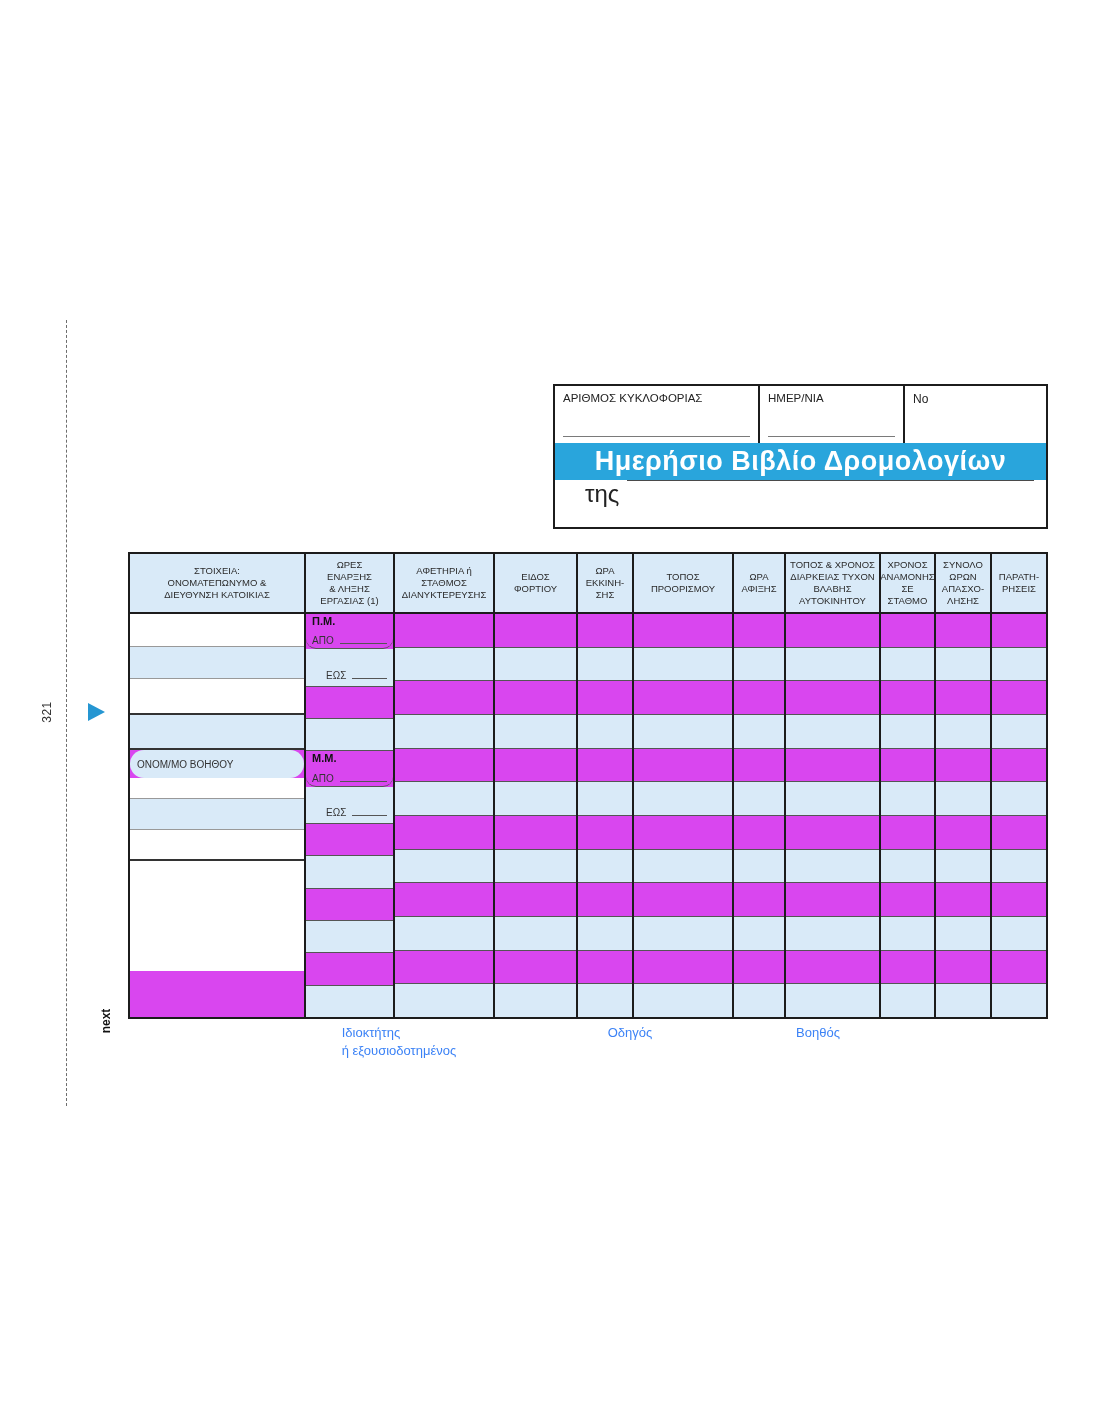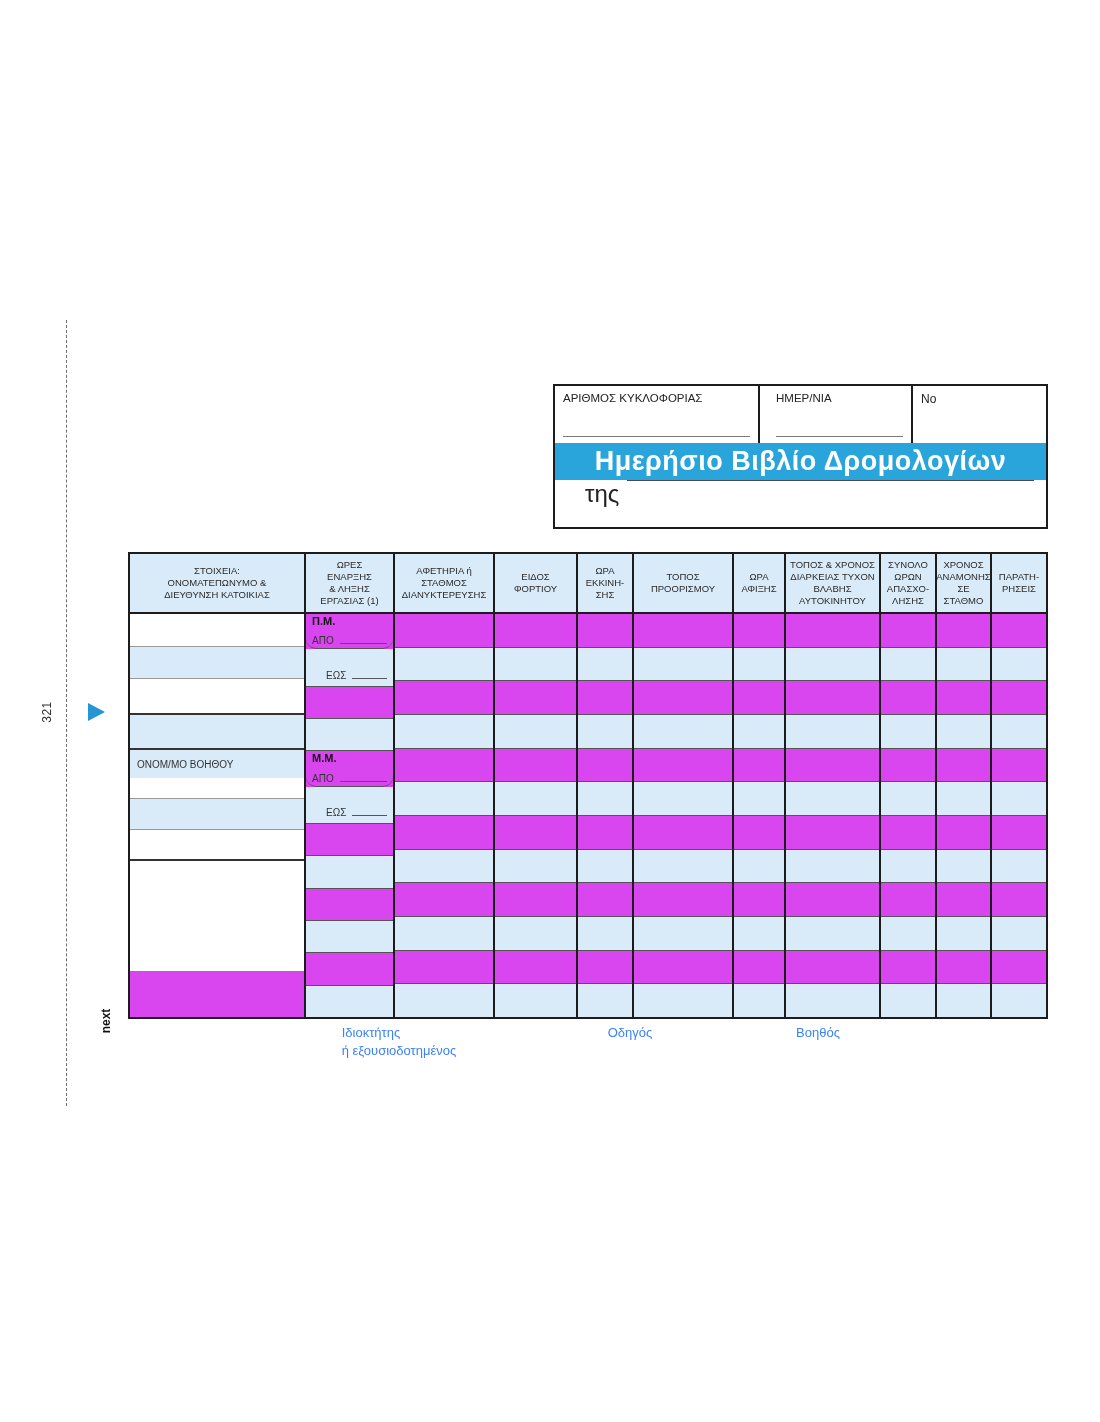--- a/index.html
+++ b/index.html
@@ -15,21 +15,21 @@
   .brand-next {left:106px; top:1021px; font-size:12px; font-weight:bold; color:#111;}
   .arrow {position:absolute; left:88px; top:703px; width:0; height:0;
     border-top:9px solid transparent; border-bottom:9px solid transparent; border-left:17px solid #2596d2;}
 
   
   .headbox {position:absolute; left:553px; top:384px; width:495px; border:2px solid #1c1c1c; background:#fff;}
   .hb-row {display:flex; height:57px;}
   .hb-cell {border-right:2px solid #1c1c1c; padding:6px 8px 6px 8px; font-size:11.5px; color:#222;
     display:flex; flex-direction:column;}
   .hb-cell.f0 {width:205px;}
-  .hb-cell.f1 {width:145px;margin-left:8px;}
+  .hb-cell.f1 {width:145px;}
   .hb-cell.f2 {flex:1; border-right:none; font-size:12px;}
   .wline {margin-top:auto; border-bottom:1px solid #7a7a7a;}
   .banner {height:37px; display:flex; align-items:center; justify-content:center;
     background:#29a5dc; color:#ffffff; font-weight:bold; font-size:27px; letter-spacing:0.5px;}
   .hb-date {height:47px; display:flex; align-items:flex-start; padding:0 10px 8px 30px; font-size:24px; color:#222;}
   .hb-date .wline2 {flex:1; border-bottom:1px solid #4a4a4a; margin:0 2px 5px 8px;}
 
   
   .rtable {position:absolute; left:128px; top:552px; width:920px; border:2px solid #1c1c1c; display:flex; background:#d946ef;}
   .col {border-right:2px solid #1c1c1c; display:flex; flex-direction:column;}
@@ -44,21 +44,21 @@
   .tbody .cell:nth-child(even) {background:#d9eaf8;}
   .tbody .cell:last-child {border-bottom:none;}
 
   
   .band {flex:none; font-size:10px; color:#333;}
   .b1 {height:33px; background:#fff; border-bottom:1px solid #999;}
   .b2 {height:32px; background:#d9eaf8; border-bottom:1px solid #999;}
   .b3 {height:36px; background:#fff; border-bottom:2px solid #333;}
   .b4 {height:35px; background:#d9eaf8; border-bottom:2px solid #333;}
   .b5 {height:46px; background:#fff; display:flex; flex-direction:column; justify-content:flex-end; padding:0 8px 5px 7px;}
-  .b6 {height:28px; background:#d9eaf8; display:flex; align-items:center; padding-left:7px;}
+  .b6 {height:28px; background:#d9eaf8; display:flex; align-items:center; padding-left:7px;border-radius:14px;}
   .b7 {height:21px; background:#fff; border-bottom:1px solid #999;}
   .b8 {height:31px; background:#d9eaf8; border-bottom:1px solid #999;}
   .b9 {height:31px; background:#fff; border-bottom:2px solid #333;}
   .b10 {height:110px; background:#fff;}
 
   .lrow {display:flex; align-items:flex-end;}
   .lrow .ul {flex:1; border-bottom:1px solid #555; margin:0 2px 2px 6px;}
 
   
   .cell.amcell {display:flex; flex-direction:column; justify-content:space-between; padding:1px 4px 2px 6px; font-size:10px; color:#333;border-radius:10px;}
@@ -274,59 +274,59 @@
           <div class="cell"></div>
           <div class="cell"></div>
           <div class="cell"></div>
           <div class="cell"></div>
           <div class="cell"></div>
           <div class="cell"></div>
           <div class="cell"></div>
           <div class="cell"></div>
         </div>
     </div>
+    <div class="col c9">
+      <div class="th">ΧΡΟΝΟΣ
+ΑΝΑΜΟΝΗΣ
+ΣΕ ΣΤΑΘΜΟ</div>
+      <div class="tbody">
+          <div class="cell"></div>
+          <div class="cell"></div>
+          <div class="cell"></div>
+          <div class="cell"></div>
+          <div class="cell"></div>
+          <div class="cell"></div>
+          <div class="cell"></div>
+          <div class="cell"></div>
+          <div class="cell"></div>
+          <div class="cell"></div>
+          <div class="cell"></div>
+          <div class="cell"></div>
+        </div>
+    </div>
     <div class="col c10">
       <div class="th">ΣΥΝΟΛΟ
 ΩΡΩΝ
 ΑΠΑΣΧΟ-
 ΛΗΣΗΣ</div>
       <div class="tbody">
           <div class="cell"></div>
           <div class="cell"></div>
           <div class="cell"></div>
           <div class="cell"></div>
           <div class="cell"></div>
           <div class="cell"></div>
           <div class="cell"></div>
           <div class="cell"></div>
           <div class="cell"></div>
           <div class="cell"></div>
           <div class="cell"></div>
           <div class="cell"></div>
         </div>
     </div>
-    <div class="col c9">
-      <div class="th">ΧΡΟΝΟΣ
-ΑΝΑΜΟΝΗΣ
-ΣΕ ΣΤΑΘΜΟ</div>
-      <div class="tbody">
-          <div class="cell"></div>
-          <div class="cell"></div>
-          <div class="cell"></div>
-          <div class="cell"></div>
-          <div class="cell"></div>
-          <div class="cell"></div>
-          <div class="cell"></div>
-          <div class="cell"></div>
-          <div class="cell"></div>
-          <div class="cell"></div>
-          <div class="cell"></div>
-          <div class="cell"></div>
-        </div>
-    </div>
     <div class="col c11">
       <div class="th">ΠΑΡΑΤΗ-
 ΡΗΣΕΙΣ</div>
       <div class="tbody">
           <div class="cell"></div>
           <div class="cell"></div>
           <div class="cell"></div>
           <div class="cell"></div>
           <div class="cell"></div>
           <div class="cell"></div>

